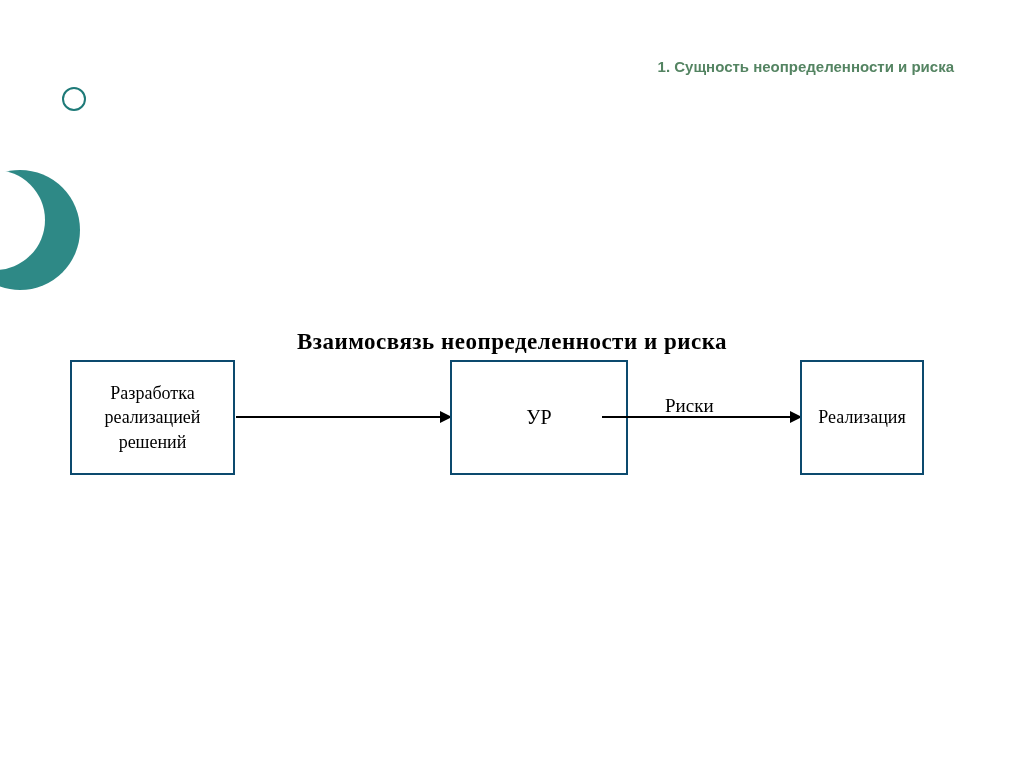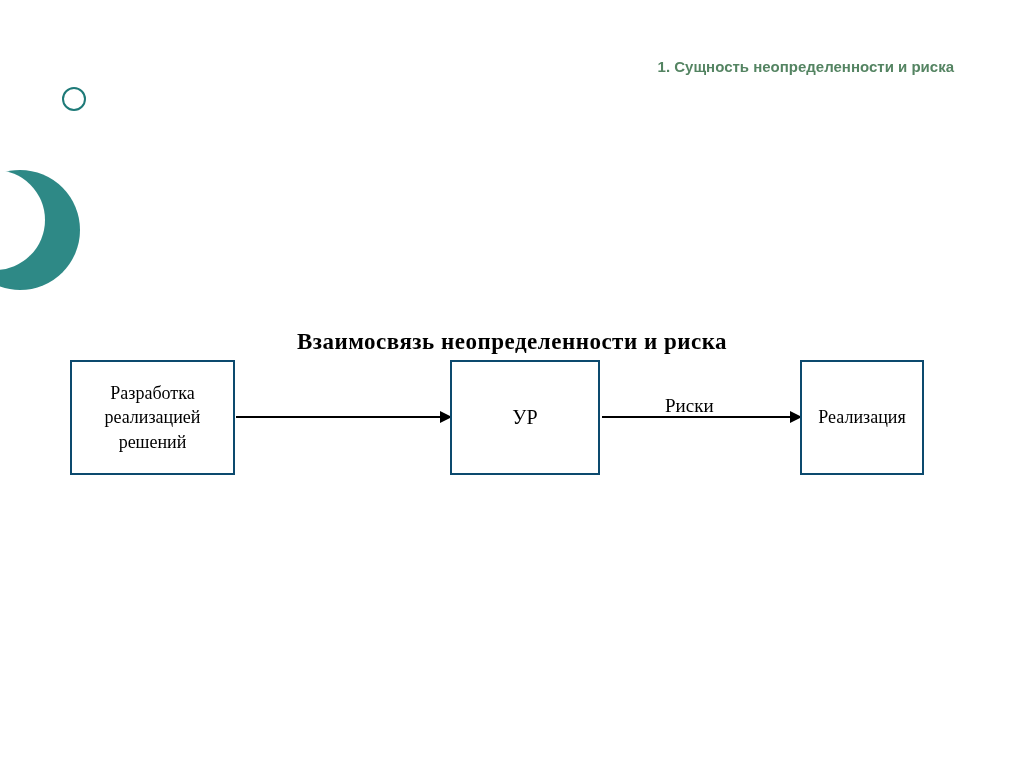--- a/index.html
+++ b/index.html
@@ -79,21 +79,21 @@
       font-size: 18px;
       color: #000;
       display: flex;
       flex-direction: column;
       align-items: center;
       justify-content: center;
       text-align: center;
       line-height: 1.35;
     }
     .box1 { left: 70px;  top: 0;  width: 165px; height: 115px; }
-    .box2 { left: 450px; top: 0;  width: 150px; height: 115px; font-size: 20px; }
+    .box2 { left: 450px; top: 0;  width: 178px; height: 115px; font-size: 20px; }
     .box3 { left: 800px; top: 0;  width: 124px; height: 115px; }
     .arrow-line {
       position: absolute;
       height: 2px;
       background: #000;
     }
     .arrow-head {
       position: absolute;
       width: 0; height: 0;
       border-top: 6px solid transparent;

